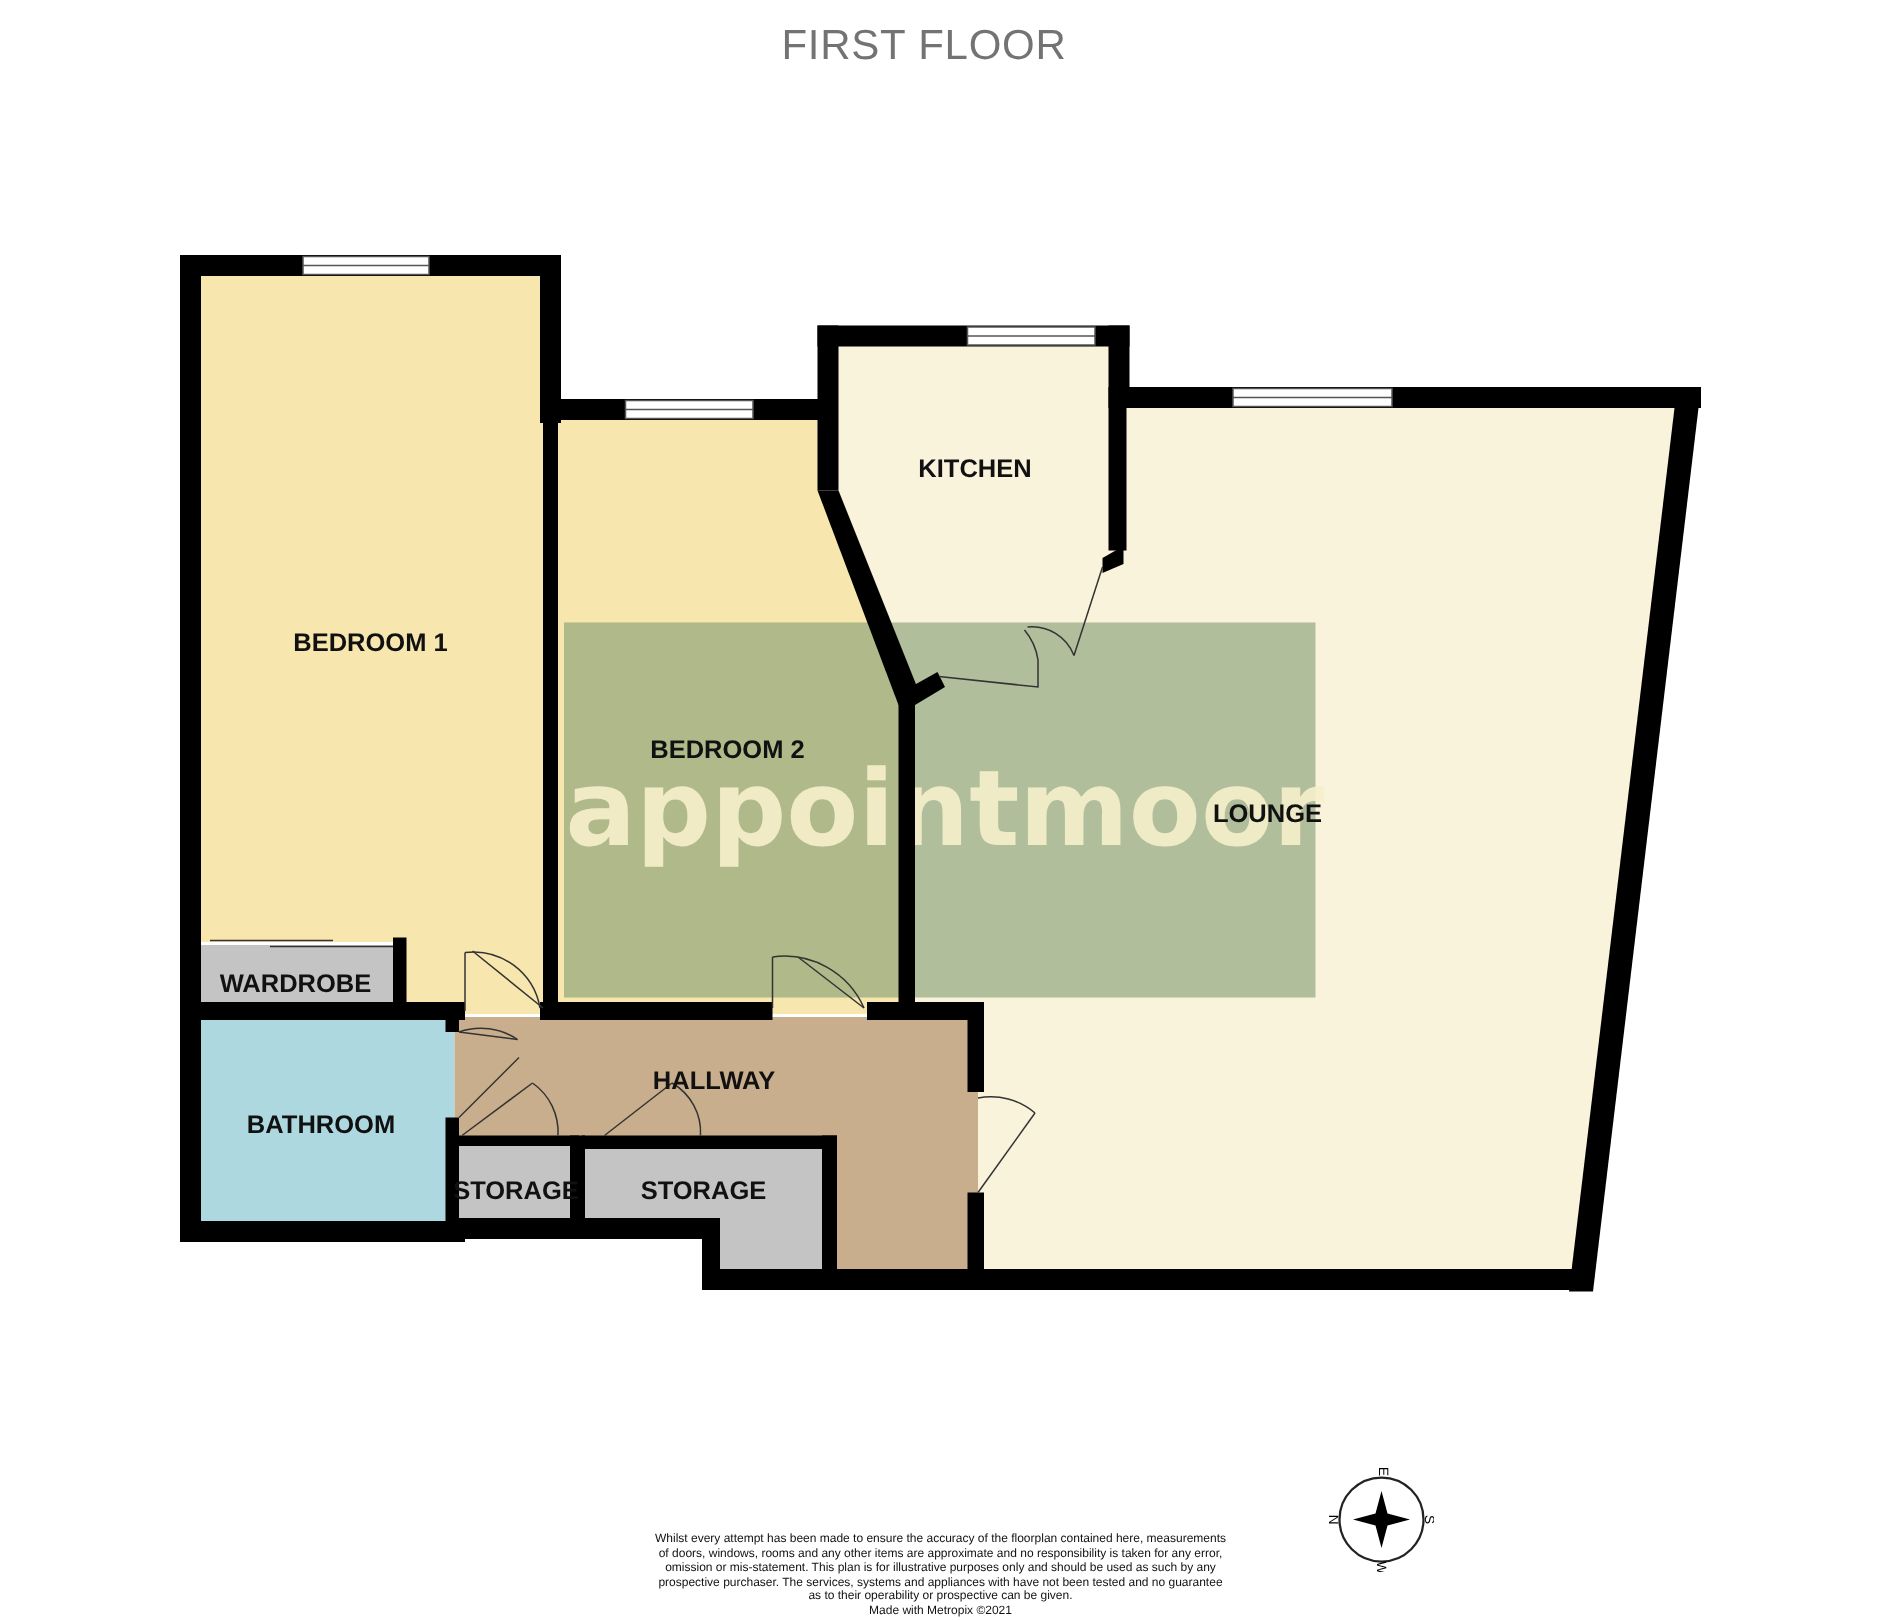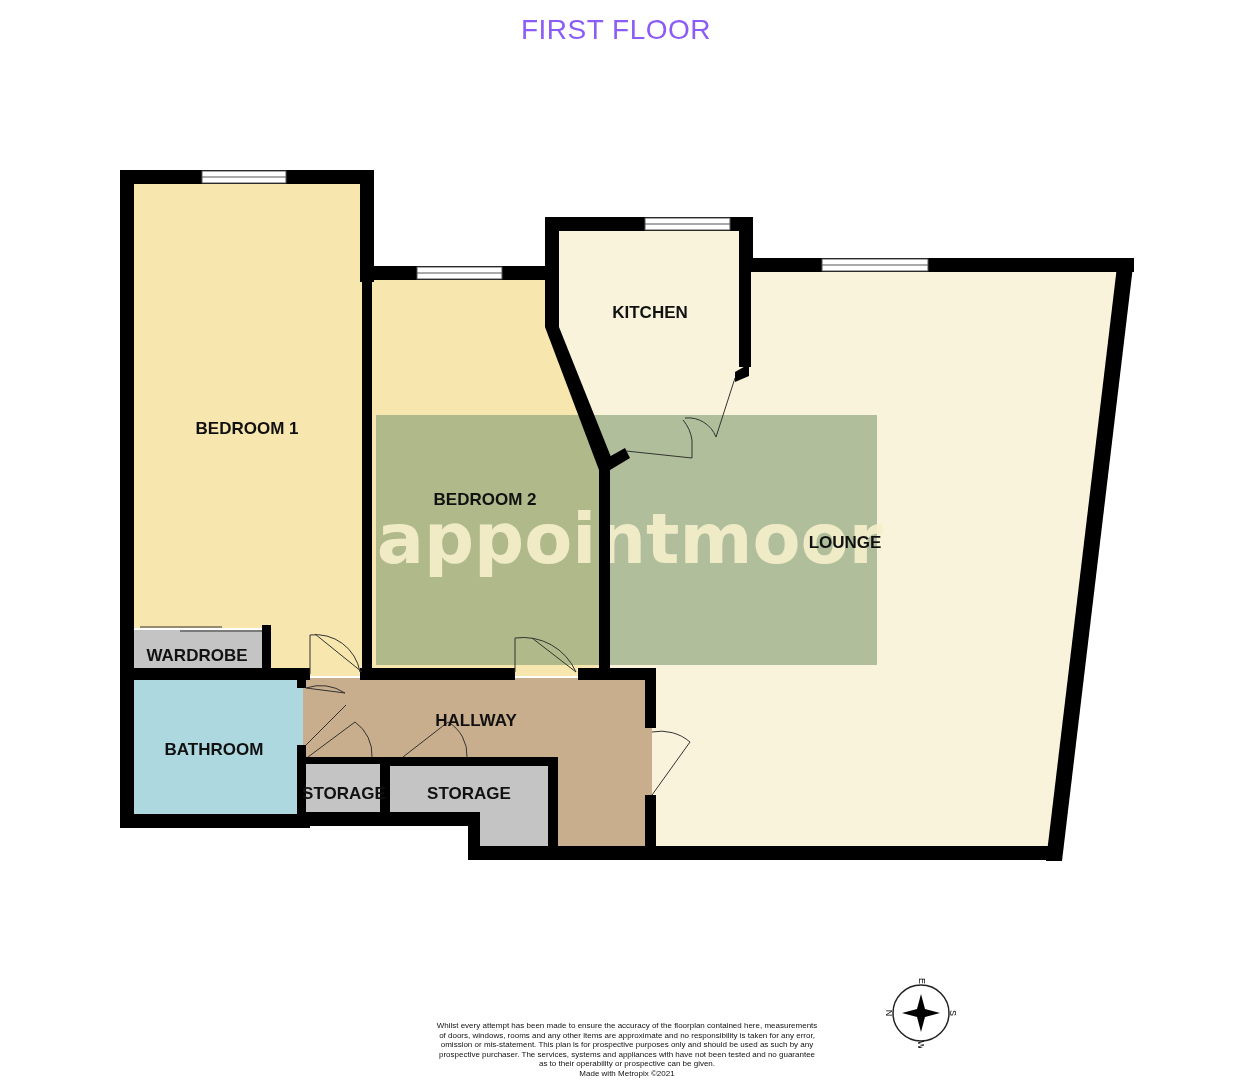--- a/index.html
+++ b/index.html
@@ -1,17 +1,17 @@
 <!DOCTYPE html>
 <html><head>
 <meta charset="utf-8">
 <style>
   html, body { margin:0; padding:0; background:#ffffff; }
   body { width:1252px; height:1080px; position:relative; overflow:hidden; font-family:"Liberation Sans", sans-serif; }
-  .title { position:absolute; left:0; width:1232px; top:14px; text-align:center; font-size:28px; color:#8b5cf6; letter-spacing:0.5px; }
+  .title { position:absolute; left:0; width:1232px; top:14px; text-align:center; font-size:28px; color:#737373; letter-spacing:0.5px; }
   svg.plan { position:absolute; left:0; top:0; }
   .disclaimer { position:absolute; left:412px; top:1021px; width:430px; text-align:center; font-size:8px; line-height:9.5px; color:#111; }
   .compass { position:absolute; left:886px; top:978px; width:70px; height:70px; }
 </style>
 </head>
 <body>
 
 <div class="title">FIRST FLOOR</div>
 
 <svg class="plan" width="1252" height="1080" viewBox="0 0 1252 1080">
@@ -150,17 +150,17 @@
     <text x="35" y="5" transform="rotate(90 35 3)">E</text>
     <text x="3" y="38" transform="rotate(90 3 35)">N</text>
     <text x="67" y="38" transform="rotate(90 67 35)">S</text>
     <text x="35" y="70" transform="rotate(90 35 67)">W</text>
   </g>
 </svg>
 
 <div class="disclaimer">
   <div>Whilst every attempt has been made to ensure the accuracy of the floorplan contained here, measurements</div>
   <div>of doors, windows, rooms and any other items are approximate and no responsibility is taken for any error,</div>
-  <div>omission or mis-statement. This plan is for prospective purposes only and should be used as such by any</div>
+  <div>omission or mis-statement. This plan is for illustrative purposes only and should be used as such by any</div>
   <div>prospective purchaser. The services, systems and appliances with have not been tested and no guarantee</div>
   <div>as to their operability or prospective can be given.</div>
   <div>Made with Metropix ©2021</div>
 </div>
 
 </body></html>

